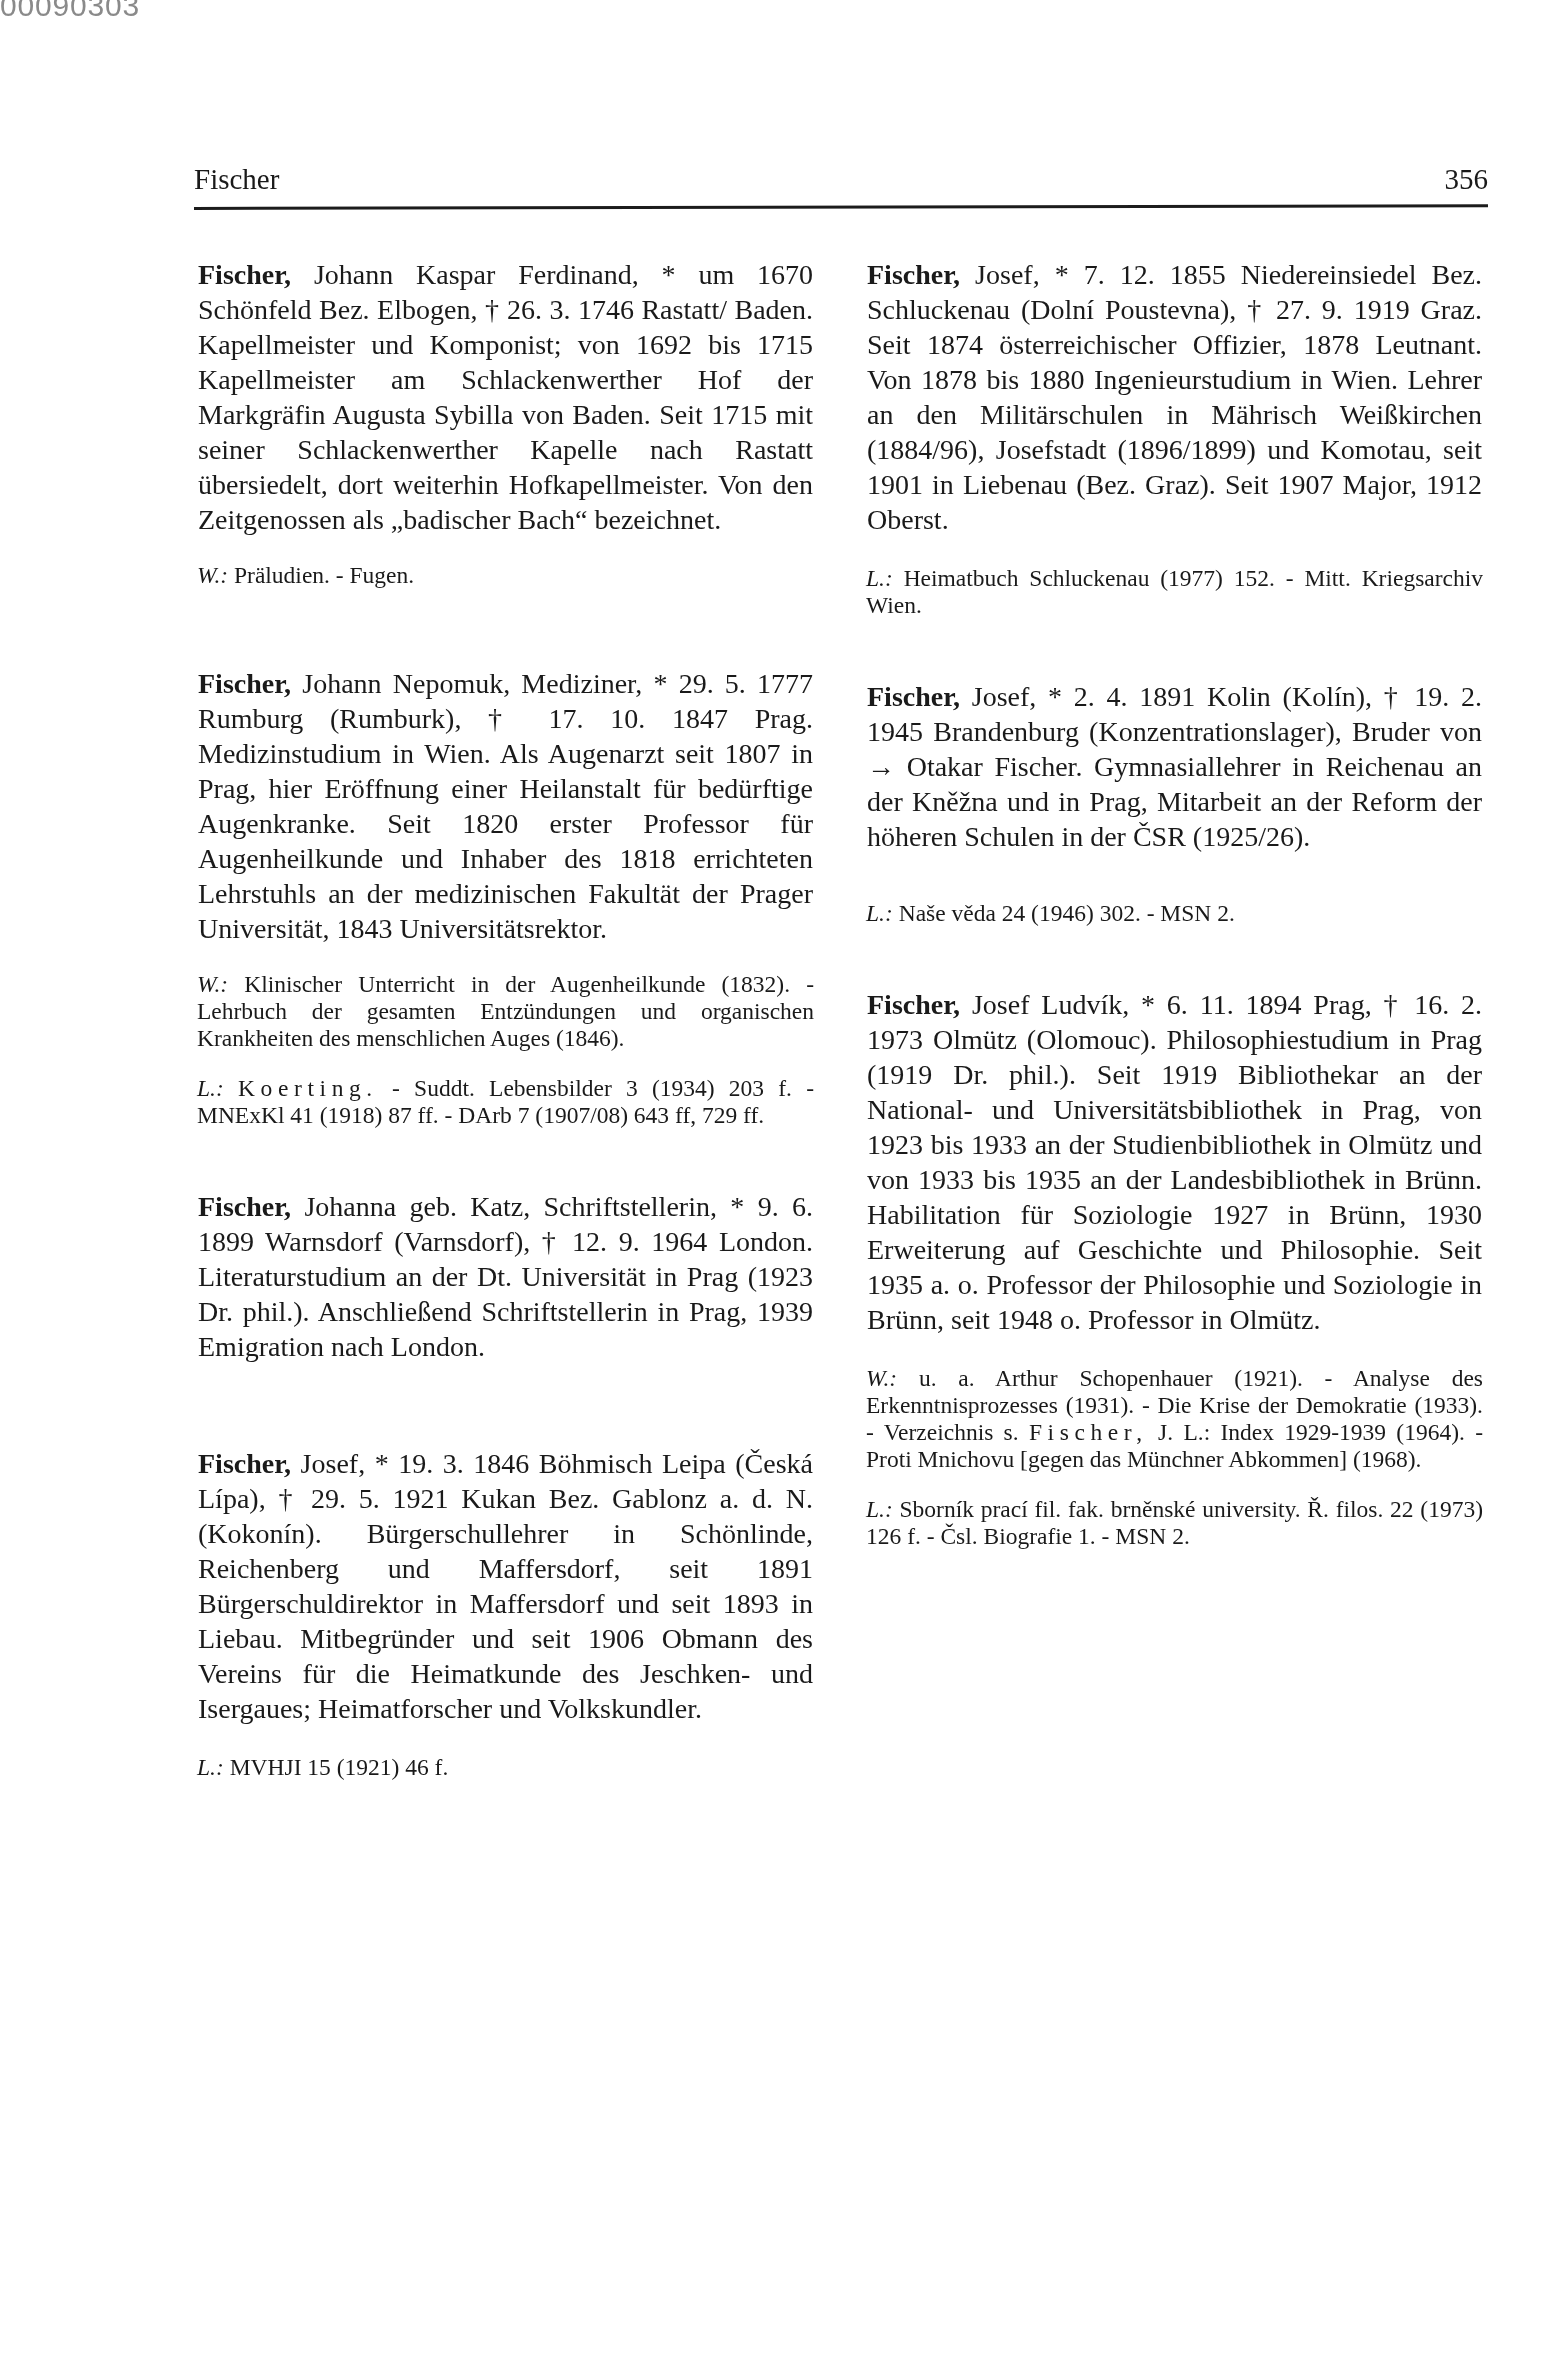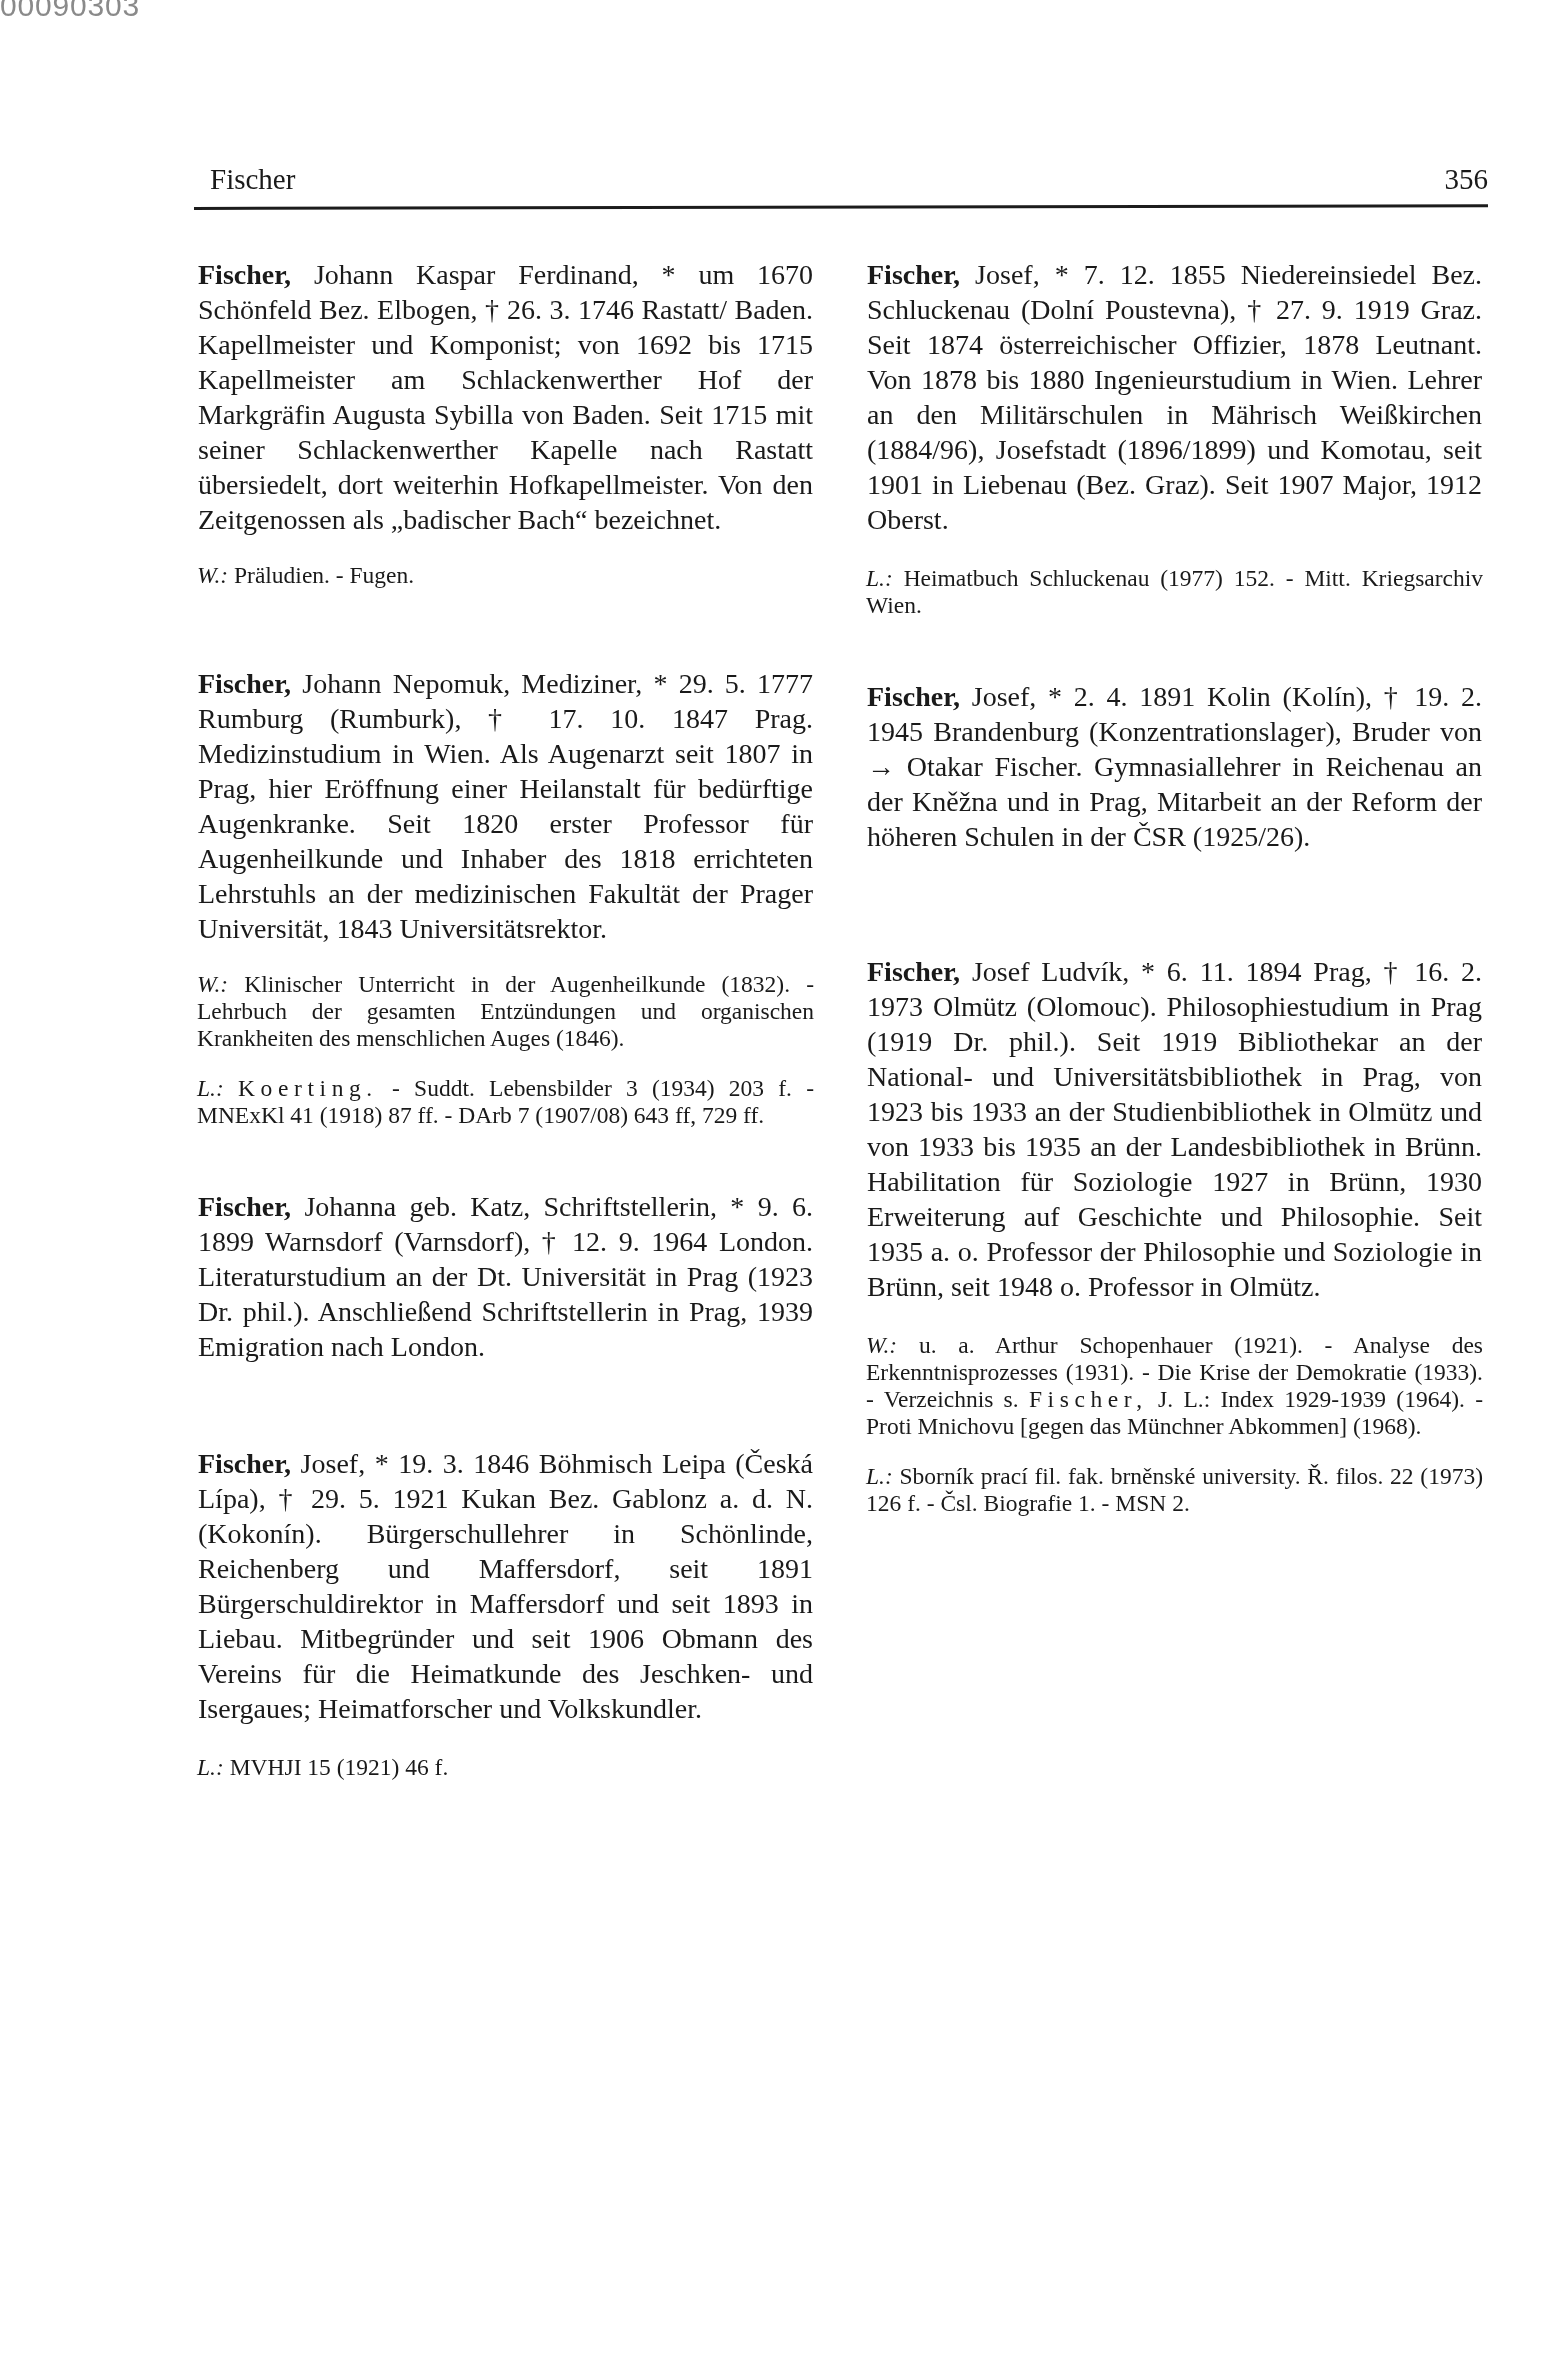--- a/index.html
+++ b/index.html
@@ -8,21 +8,21 @@
     font-family: "Liberation Serif", "DejaVu Serif", serif; color: #1a1a1a;
   }
   .scan-id {
     position: absolute; left: 0; top: -11px;
     font-family: "Liberation Sans", "DejaVu Sans", sans-serif;
     font-size: 30px; color: #8a8a8a; letter-spacing: 0.8px;
   }
   .running-head {
     position: absolute; left: 194px; top: 163px; width: 1294px; height: 32px;
   }
-  .running-head .title { position: absolute; left: 0; top: 0; font-size: 29px; margin-left: 16px; }
+  .running-head .title { position: absolute; left: 0; top: 0; font-size: 29px; }
   .running-head .pageno { position: absolute; right: 0; top: 0; font-size: 29px; }
   .rule {
     position: absolute; left: 194px; top: 207px; width: 1294px; height: 3.2px;
     background: #1c1c1c; transform: rotate(-0.12deg); transform-origin: left center;
   }
   .column { position: absolute; top: 253px; width: 623px; }
   .col-left { left: 194px; }
   .col-right { left: 863px; }
   .entry { margin: 0 0 0 0; }
   .bio {
@@ -88,20 +88,21 @@
     <p class="bio"><span class="name">Fischer,</span><span> Josef, * 7. 12. 1855 Niedereinsiedel Bez. Schluckenau (Dolní Poustevna), † 27. 9. 1919 Graz. Seit 1874 österreichischer Offizier, 1878 Leutnant. Von 1878 bis 1880 Ingenieurstudium in Wien. Lehrer an den Militärschulen in Mährisch Weißkirchen (1884/96), Josefstadt (1896/1899) und Komotau, seit 1901 in Liebenau (Bez. Graz). Seit 1907 Major, 1912 Oberst.</span></p>
     <div class="gap-m"></div>
     <p class="ref"><span class="lbl">L.:</span><span> Heimatbuch Schluckenau (1977) 152. - Mitt. Kriegsarchiv Wien.</span></p>
   </div>
   <div class="gap-l"></div>
 
   <div class="entry">
     <p class="bio"><span class="name">Fischer,</span><span> Josef, * 2. 4. 1891 Kolin (Kolín), † 19. 2. 1945 Brandenburg (Konzentrationslager), Bruder von → Otakar Fischer. Gymnasiallehrer in Reichenau an der Kněžna und in Prag, Mitarbeit an der Reform der höheren Schulen in der ČSR (1925/26).</span></p>
     <div class="gap-m"></div>
     <div class="gap-s"></div>
+    <p class="ref"><span class="lbl">L.:</span><span> Naše věda 24 (1946) 302. - MSN 2.</span></p>
   </div>
   <div class="gap-l"></div>
 
   <div class="entry">
     <p class="bio"><span class="name">Fischer,</span><span> Josef Ludvík, * 6. 11. 1894 Prag, † 16. 2. 1973 Olmütz (Olomouc). Philosophiestudium in Prag (1919 Dr. phil.). Seit 1919 Bibliothekar an der National- und Universitätsbibliothek in Prag, von 1923 bis 1933 an der Studienbibliothek in Olmütz und von 1933 bis 1935 an der Landesbibliothek in Brünn. Habilitation für Soziologie 1927 in Brünn, 1930 Erweiterung auf Geschichte und Philosophie. Seit 1935 a. o. Professor der Philosophie und Soziologie in Brünn, seit 1948 o. Professor in Olmütz.</span></p>
     <div class="gap-m"></div>
     <p class="ref"><span class="lbl">W.:</span><span> u. a. Arthur Schopenhauer (1921). - Analyse des Erkenntnisprozesses (1931). - Die Krise der Demokratie (1933). - Verzeichnis s. </span><span class="spaced">Fischer,</span><span> J. L.: Index 1929-1939 (1964). - Proti Mnichovu [gegen das Münchner Abkommen] (1968).</span></p>
     <div class="gap-s"></div>
     <p class="ref"><span class="lbl">L.:</span><span> Sborník prací fil. fak. brněnské university. Ř. filos. 22 (1973) 126 f. - Čsl. Biografie 1. - MSN 2.</span></p>
   </div>

